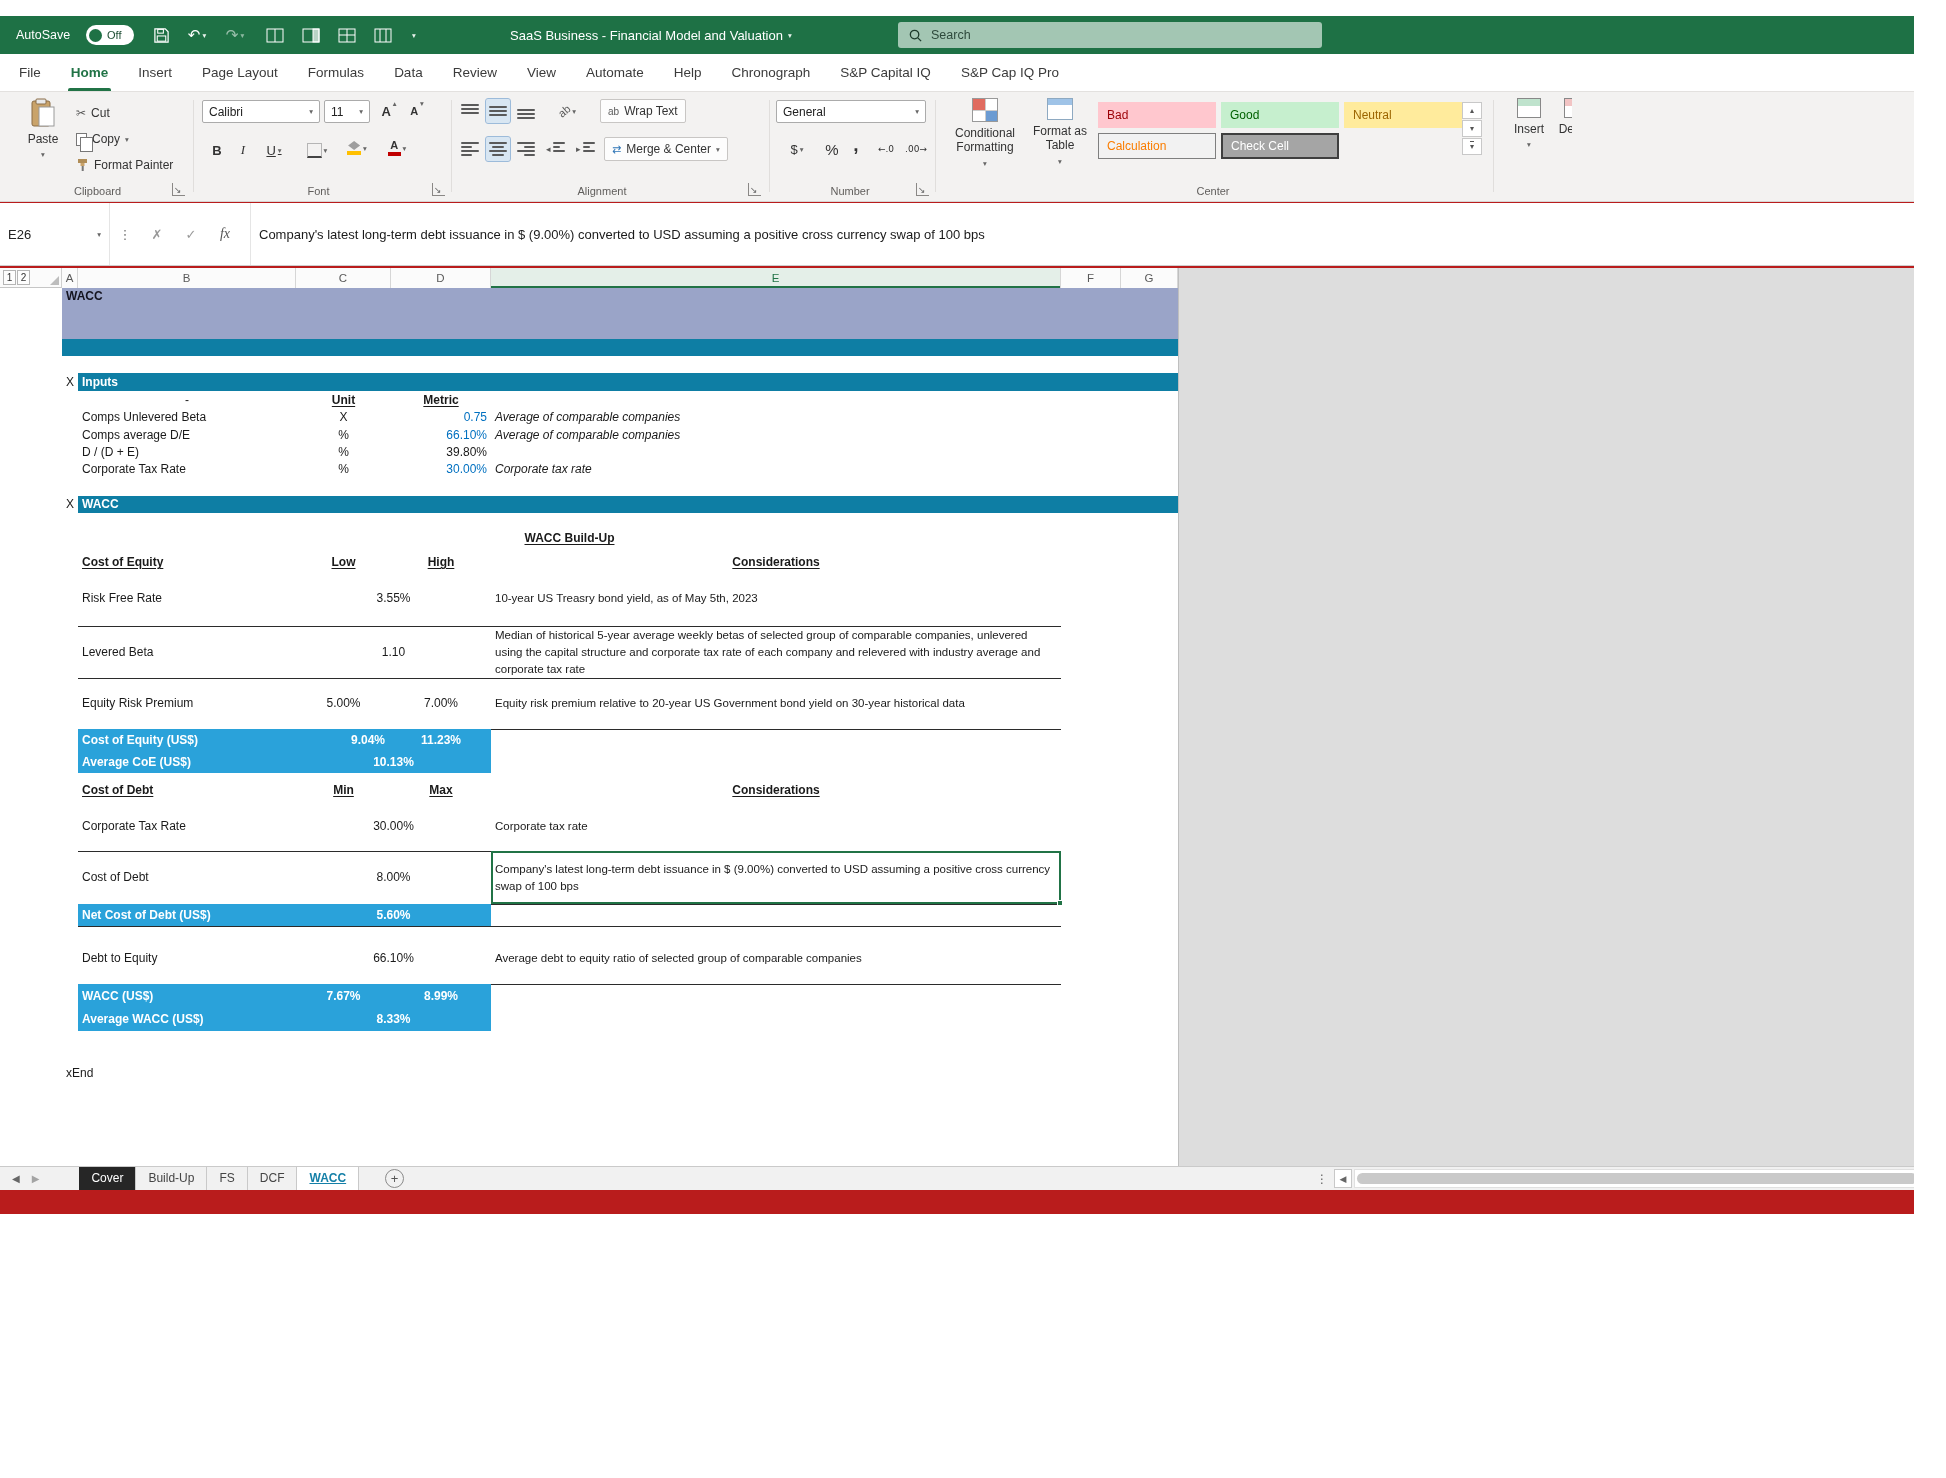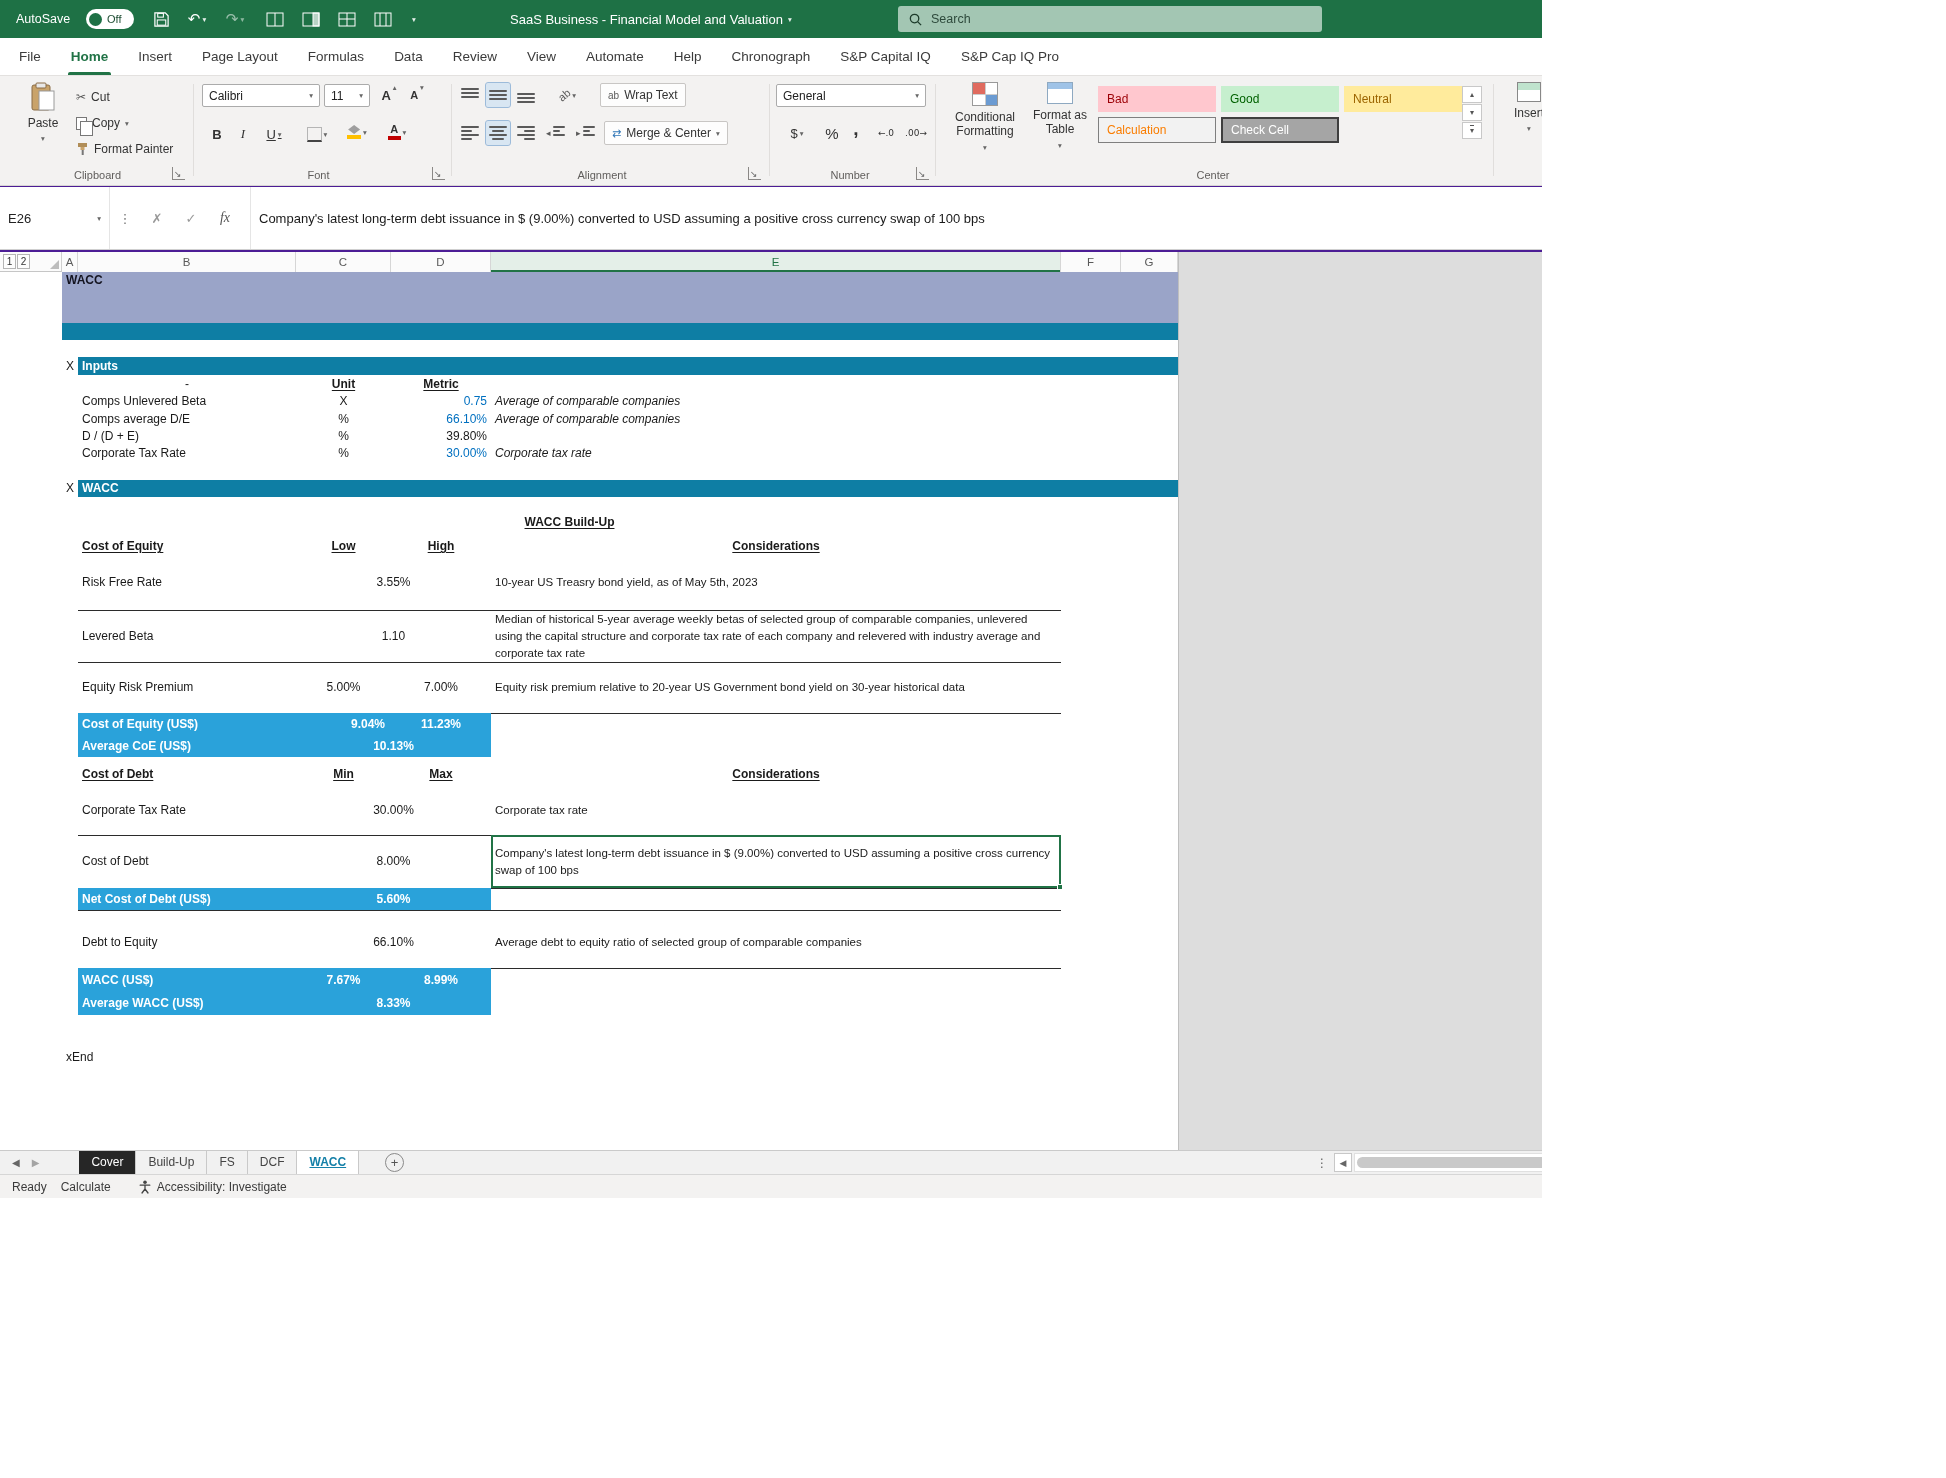--- a/index.html
+++ b/index.html
@@ -1,19 +1,19 @@
 <!DOCTYPE html>
 <html style="--titlebar-green: #1E7145; --accent-green: #217346; --section-teal: #0E7EA4; --highlight-blue: #2AA2DA; --title-lavender: #9AA4C8; --input-blue: #0070C0; --bad-bg: #FFC7CE; --bad-text: #9C0006; --good-bg: #C6EFCE; --good-text: #006100; --neutral-bg: #FFEB9C; --neutral-text: #9C6500; --calc-text: #FA7D00; --check-bg: #A5A5A5;"><head>
 <meta charset="utf-8">
 <style>
   *{margin:0;padding:0;box-sizing:border-box}
   html,body{width:1946px;height:1478px;background:#fff}
   body{font-family:"Liberation Sans",sans-serif;position:relative;color:#1a1a1a}
   .glyph,.crt{font-family:"DejaVu Sans",sans-serif}
-  .app{position:absolute;left:0;top:0;width:1542px;height:1198px;background:#4c1d95;overflow:hidden}
+  .app{position:absolute;left:0;top:16px;width:1914px;height:1198px;background:#b91c1c;overflow:hidden}
 
   
   .titlebar{position:absolute;left:0;top:0;width:100%;height:38px;background:var(--titlebar-green,#1E7145)}
   .titlebar>*{position:absolute;top:0;height:38px;display:flex;align-items:center;color:#fff}
   .ts-label{left:16px;font-size:12.5px}
   .ts-toggle{left:86px}
   .ts-pill{display:flex;align-items:center;background:#fff;border-radius:10px;height:20px;width:48px;padding:0 6px 0 3px;gap:5px}
   .ts-pill .knob{width:13px;height:13px;border-radius:50%;background:var(--titlebar-green,#1E7145)}
   .ts-pill em{font-style:normal;font-size:11px;color:#1E4D33;font-weight:400}
   .tbtn{justify-content:center;gap:2px;font-size:15px}
@@ -699,25 +699,14 @@
         <div class="stab active" style="color: rgb(21, 128, 168);">WACC</div>
       </div>
     <span class="addsheet">+</span>
     <span class="tmore glyph">⋮</span>
     <span class="hs-left glyph">◀</span>
     <div class="hs-track">
         <div class="hs-thumb"></div>
       </div>
   </div>
 
-  <div class="statusbar">
-    <span class="sitem first">Ready</span>
-    <span class="sitem">Calculate</span>
-    <span class="sitem" style="margin-left:28px">
-      <svg width="12" height="14" viewBox="0 0 12 14">
-          <circle cx="6" cy="2.2" r="1.8" fill="#444"></circle>
-          <path d="M1.2 5.2h9.6M6 5v4M6 9l-3 4M6 9l3 4" stroke="#444" stroke-width="1.3" fill="none" stroke-linecap="round"></path>
-        </svg>
-      <span>Accessibility: Investigate</span>
-    </span>
-  </div>
 
 </div>
 
 </body></html>

